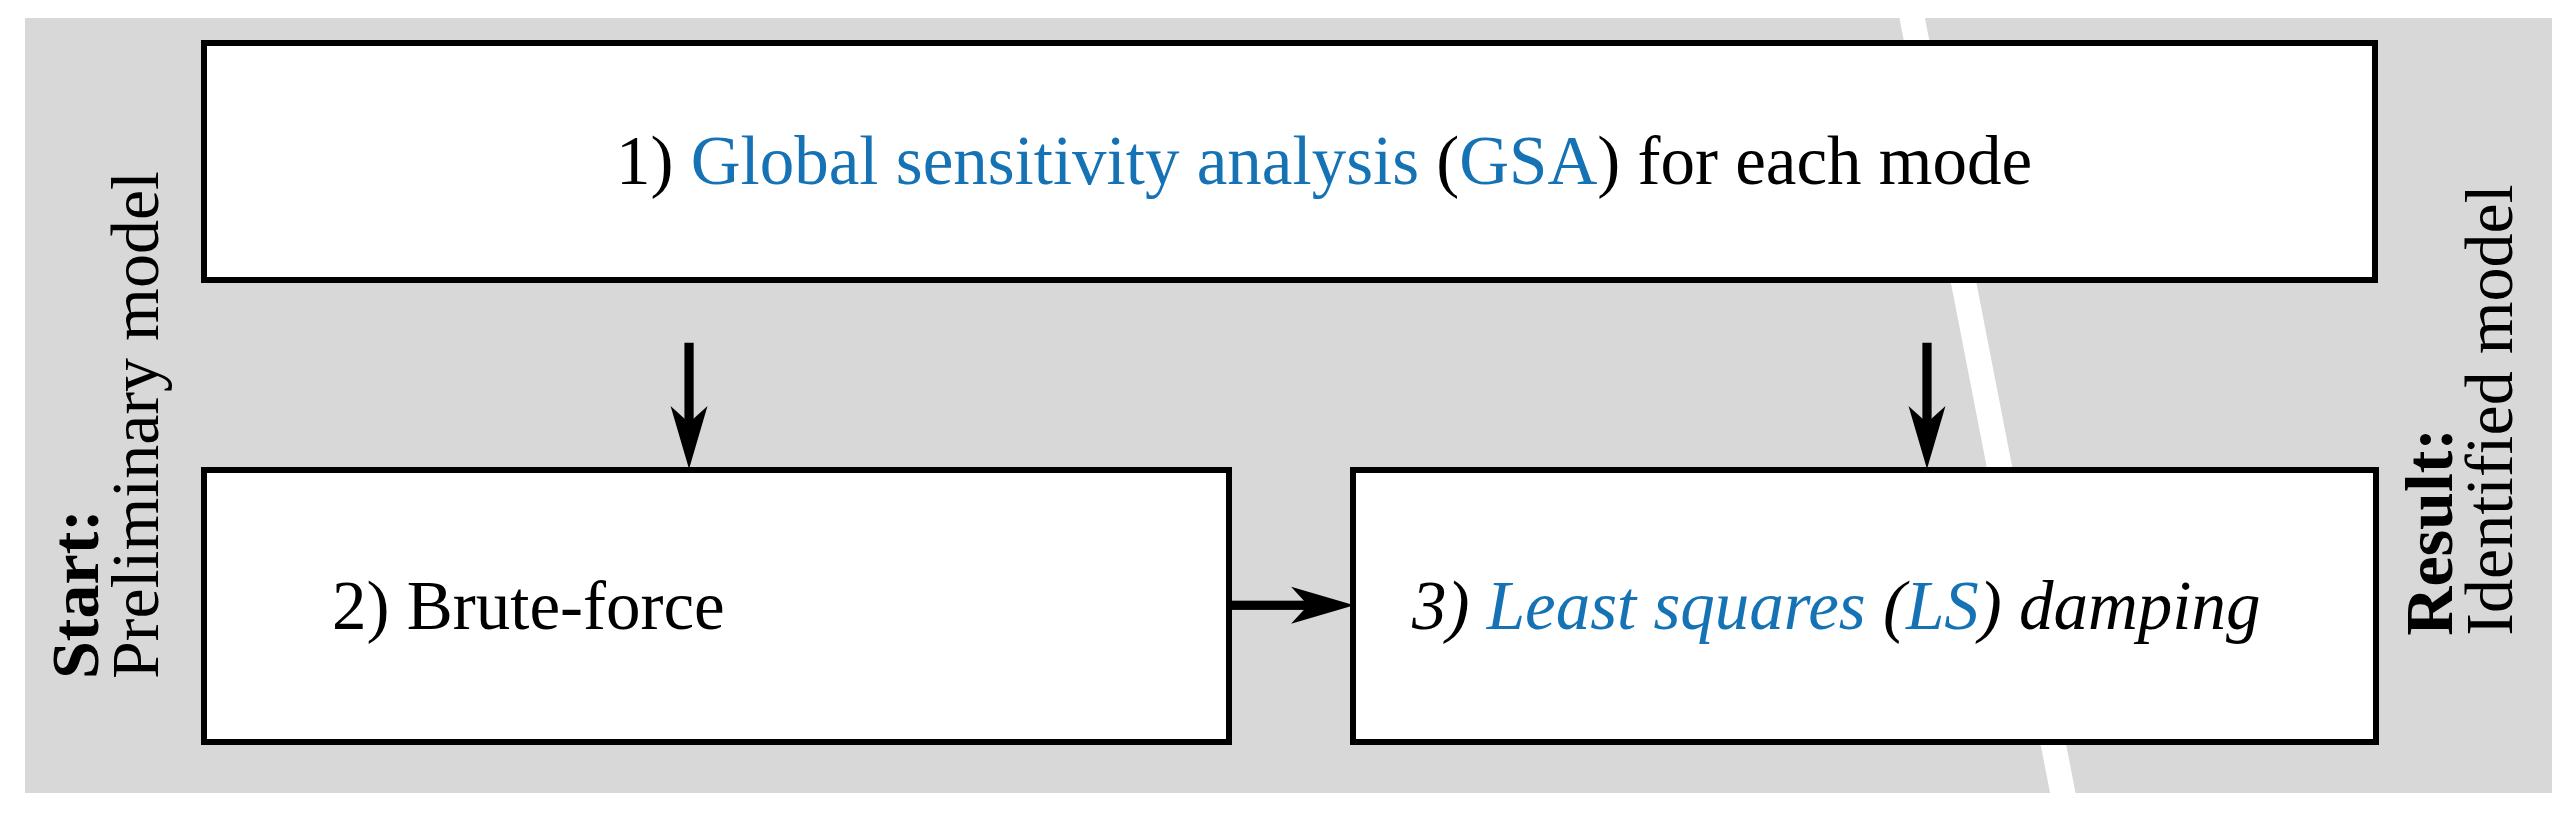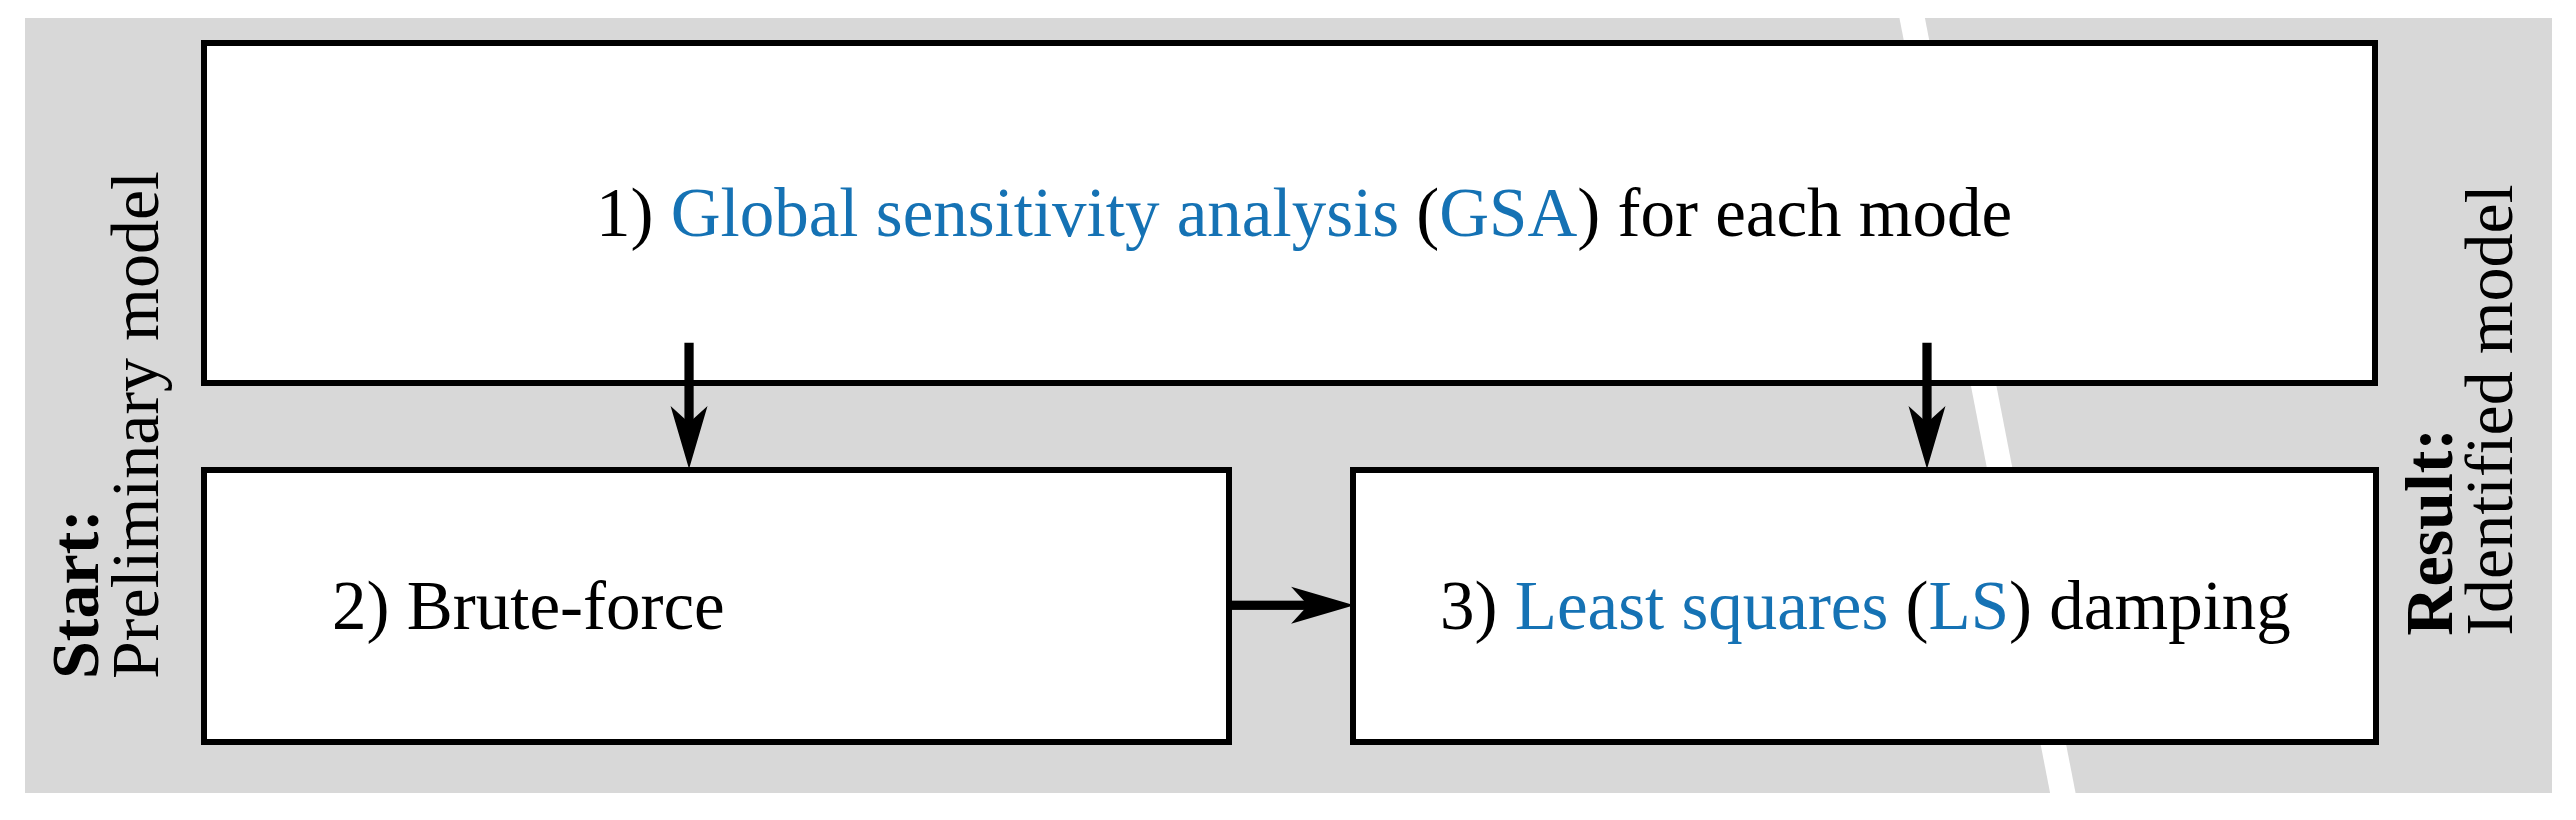--- a/index.html
+++ b/index.html
@@ -26,31 +26,31 @@
     transform: rotate(-11deg);
   }
   .box {
     position: absolute;
     background: var(--box-fill, #ffffff);
     border: 6.2px solid var(--stroke, #000000);
     box-sizing: border-box;
     display: flex;
     align-items: center;
   }
-  .box-step1 { left: 201px; top: 40px;  width: 2177px; height: 346px; }
+  .box-step1 { left: 201px; top: 40px;  width: 2177px; height: 243px; padding-left: 20px; }
   .box-step2 { left: 201px; top: 467px; width: 1031px; height: 278px; }
   .box-step3 { left: 1350px; top: 467px; width: 1029px; height: 278px; }
   .lines {
     font-size: 69px;
     line-height: 77px;
     white-space: nowrap;
   }
   .box-step1 .lines { padding-left: 389px; }
   .box-step2 .lines { padding-left: 125px; }
-  .box-step3 .lines { padding-left: 84px; }
+  .box-step3 .lines { padding-left: 56px; font-style: italic; }
   .blue { color: var(--link-blue, #1572b4); }
   .vlabel {
     position: absolute;
     font-size: 68px;
     line-height: 60px;
     white-space: nowrap;
     text-align: left;
     transform: translate(-50%, -50%) rotate(-90deg);
   }
   .vlabel .title { font-weight: bold; }

